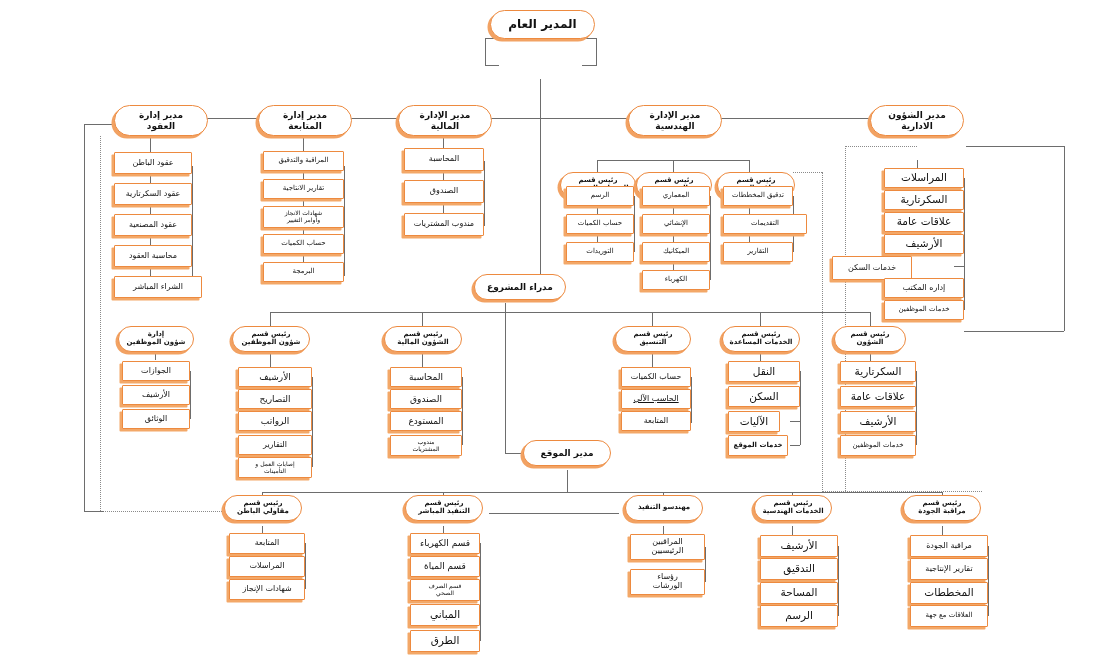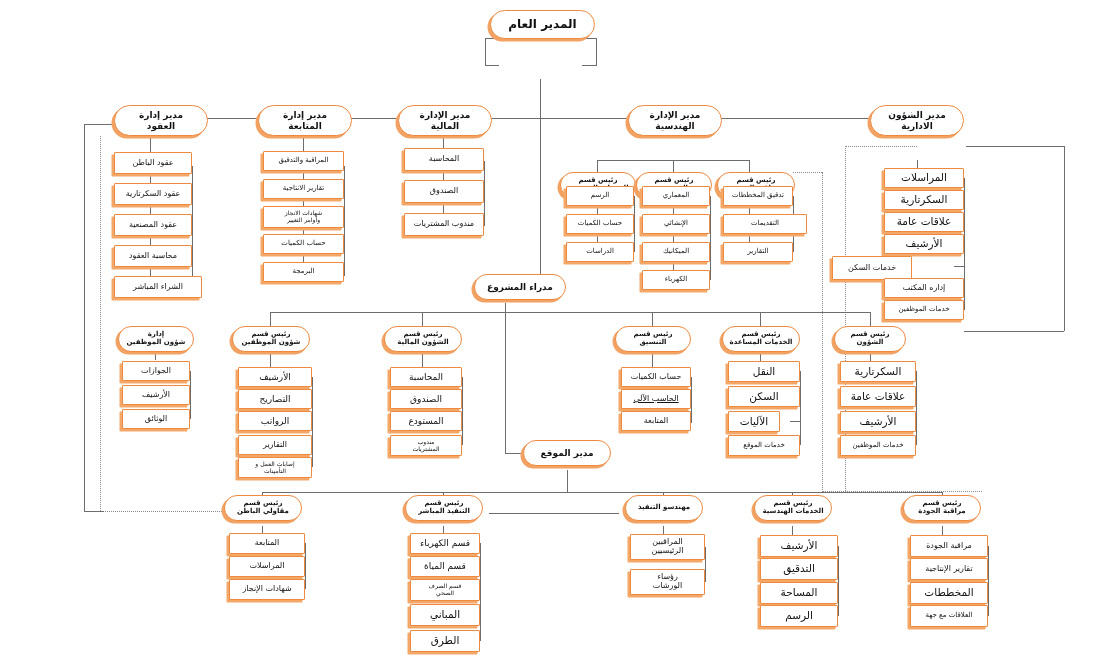--- a/index.html
+++ b/index.html
@@ -297,21 +297,21 @@
 
   <div class="node rounded fs-xs" style="left:560px; top:172px; width:76px; height:26px;">رئيس قسم
 الخدمات الهندسية</div>
   <div class="node rounded fs-xs" style="left:636px; top:172px; width:76px; height:26px;">رئيس قسم
 التصميم</div>
   <div class="node rounded fs-xs" style="left:717px; top:172px; width:78px; height:26px;">رئيس قسم
 مراقبة الجودة</div>
 
   <div class="node rect fs-xs" style="left:566px; top:186px; width:68px; height:20px;">الرسم</div>
   <div class="node rect fs-xs" style="left:566px; top:214px; width:68px; height:20px;">حساب الكميات</div>
-  <div class="node rect fs-xs" style="left:566px; top:242px; width:68px; height:20px;">الدراسات</div>
+  <div class="node rect fs-xs" style="left:566px; top:242px; width:68px; height:20px;">التوريدات</div>
 
   <div class="node rect fs-xs" style="left:642px; top:186px; width:68px; height:20px;">المعماري</div>
   <div class="node rect fs-xs" style="left:642px; top:214px; width:68px; height:20px;">الإنشائي</div>
   <div class="node rect fs-xs" style="left:642px; top:242px; width:68px; height:20px;">الميكانيك</div>
   <div class="node rect fs-xs" style="left:642px; top:270px; width:68px; height:20px;">الكهرباء</div>
 
   <div class="node rect fs-xs" style="left:723px; top:186px; width:70px; height:20px;">تدقيق المخططات</div>
   <div class="node rect fs-xs" style="left:723px; top:214px; width:84px; height:20px;">التقديمات</div>
   <div class="node rect fs-xs" style="left:723px; top:242px; width:70px; height:20px;">التقارير</div>
 
@@ -355,21 +355,21 @@
   <div class="node rect fs-xxs" style="left:390px; top:435px; width:72px; height:21px;">مندوب
 المشتريات</div>
 
   <div class="node rect fs-s" style="left:621px; top:367px; width:70px; height:20px;">حساب الكميات</div>
   <div class="node rect fs-s" style="left:621px; top:389px; width:70px; height:20px;text-decoration:underline;">الحاسب الآلي</div>
   <div class="node rect fs-s" style="left:621px; top:411px; width:70px; height:20px;">المتابعة</div>
 
   <div class="node rect fs-l" style="left:728px; top:361px; width:72px; height:21px;">النقل</div>
   <div class="node rect fs-l" style="left:728px; top:386px; width:72px; height:21px;">السكن</div>
   <div class="node rect fs-l" style="left:728px; top:411px; width:52px; height:21px;">الآليات</div>
-  <div class="node rect fs-xs" style="left:728px; top:435px; width:72px; height:21px;">خدمات الموقع</div>
+  <div class="node rect fs-xs" style="left:728px; top:435px; width:60px; height:21px;font-weight:bold;">خدمات الموقع</div>
 
   <div class="node rect fs-l" style="left:840px; top:361px; width:76px; height:21px;">السكرتارية</div>
   <div class="node rect fs-l" style="left:840px; top:386px; width:76px; height:21px;">علاقات عامة</div>
   <div class="node rect fs-l" style="left:840px; top:411px; width:76px; height:21px;">الأرشيف</div>
   <div class="node rect fs-xs" style="left:840px; top:435px; width:76px; height:21px;">خدمات الموظفين</div>
 
   <div class="node rounded fs-m" style="left:523px; top:440px; width:88px; height:26px;">مدير الموقع</div>
 
   <div class="node rounded fs-xs" style="left:224px; top:495px; width:78px; height:26px;">رئيس قسم
 مقاولي الباطن</div>

